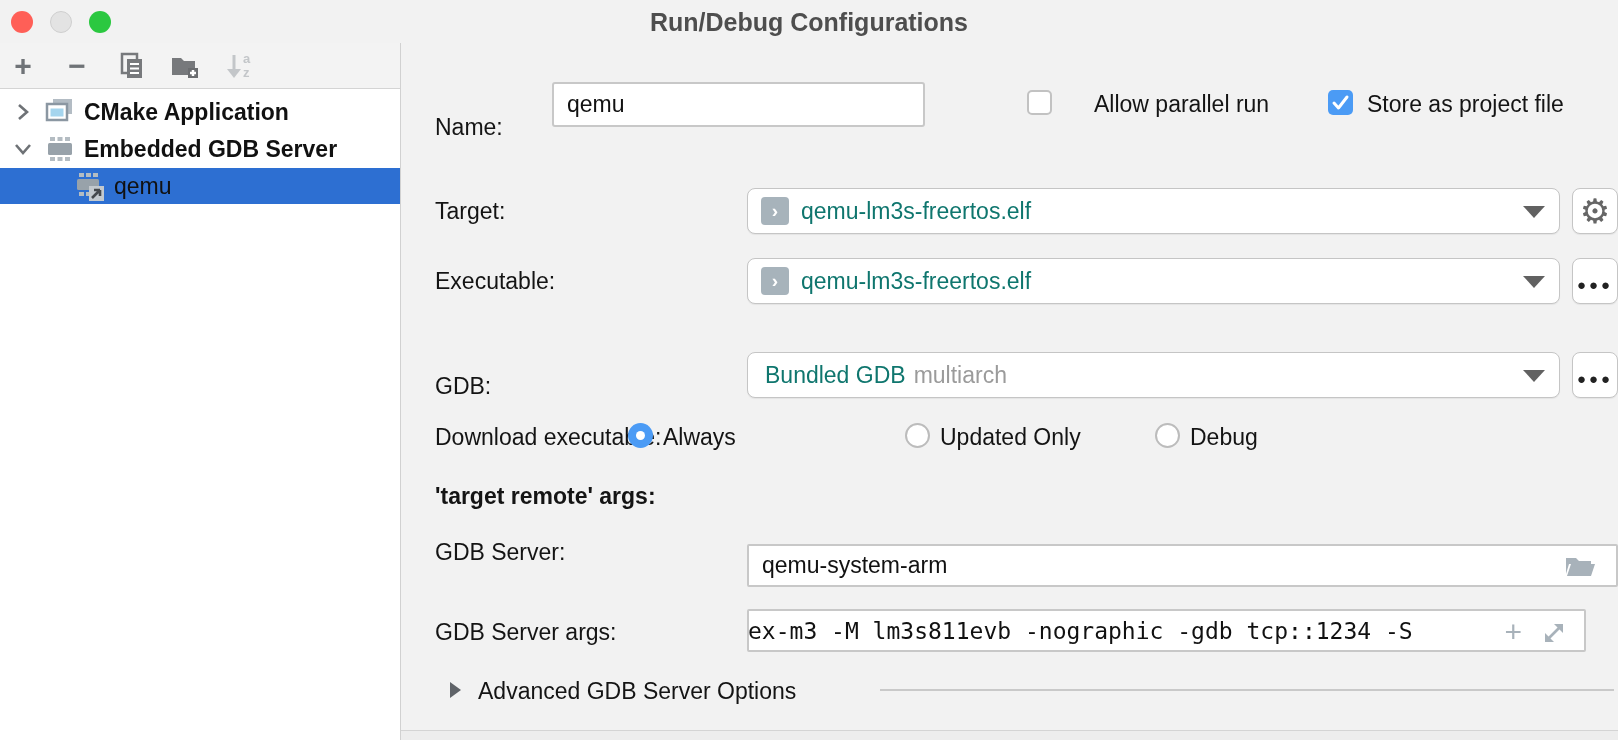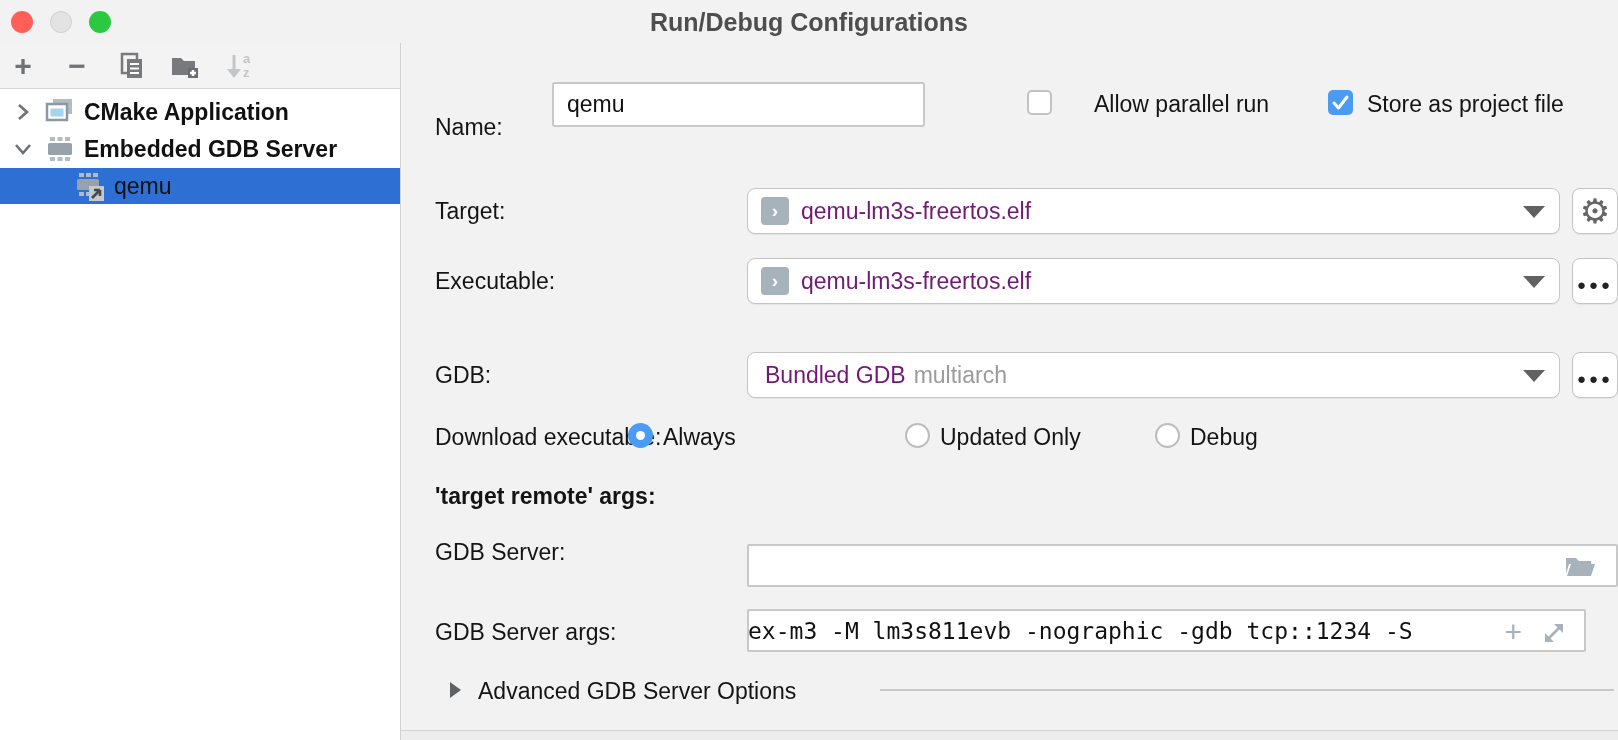--- a/index.html
+++ b/index.html
@@ -25,21 +25,21 @@
   .tree-row.selected .tree-label{font-weight:normal;}
   .chev{width:30px;display:flex;justify-content:center;align-items:center;margin-left:8px;}
   .tree-icon{width:32px;height:30px;margin:0 8px 0 6px;position:relative;flex:0 0 auto;}
   
   .label{position:absolute;font-size:23px;color:#141414;white-space:nowrap;}
   .textfield{position:absolute;background:#fff;border:2px solid #c8c8c8;border-radius:2px;box-sizing:border-box;
              font-size:23px;color:#111;display:flex;align-items:center;padding-left:13px;overflow:hidden;white-space:nowrap;}
   .namefield{border-radius:3px;}
   .combo{position:absolute;background:#fff;border:1px solid #c5c5c5;border-radius:8px;box-sizing:border-box;
          box-shadow:0 1px 1px rgba(0,0,0,0.06);display:flex;align-items:center;padding-left:13px;overflow:hidden;}
-  .combo-text{font-size:23px;color:#701a75;white-space:nowrap;}
+  .combo-text{font-size:23px;color:#0f766e;white-space:nowrap;}
   .combo-suffix{color:#9b9b9b;margin-left:8px;}
   .combo-arrow{position:absolute;right:14px;top:50%;margin-top:-5px;width:0;height:0;
                border-left:11px solid transparent;border-right:11px solid transparent;border-top:12px solid #616161;}
   .sq-btn{position:absolute;width:46px;height:46px;background:#fff;border:1px solid #c5c5c5;border-radius:8px;
           box-sizing:border-box;box-shadow:0 1px 1px rgba(0,0,0,0.06);display:flex;align-items:center;justify-content:center;}
   .gear{font-size:34px;color:#666;line-height:34px;}
   .dots{font-size:15px;letter-spacing:3px;color:#222;font-weight:bold;padding-top:6px;}
   .target-badge{width:28px;height:28px;background:#a7b3bb;border-radius:4px;color:#fff;display:flex;align-items:center;
                 justify-content:center;font-size:19px;font-weight:bold;flex:0 0 auto;margin-right:12px;}
   
@@ -193,21 +193,21 @@
   <div class="label" style="left:435px;top:268px;">Executable:</div>
   <div class="combo" style="left:747px;top:258px;width:813px;height:46px;">
     <span class="target-badge">›</span>
     <span class="combo-text">qemu-lm3s-freertos.elf</span>
     <span class="combo-arrow"></span>
   </div>
   <div class="sq-btn" style="left:1572px;top:258px;">
     <span class="dots">●●●</span>
   </div>
 
-  <div class="label" style="left:435px;top:362px;">GDB:</div>
+  <div class="label" style="left:435px;top:373px;">GDB:</div>
   <div class="combo" style="left:747px;top:352px;width:813px;height:46px;padding-left:17px;">
     <span class="combo-text">Bundled GDB</span>
     <span class="combo-text combo-suffix">multiarch</span>
     <span class="combo-arrow"></span>
   </div>
   <div class="sq-btn" style="left:1572px;top:352px;">
     <span class="dots">●●●</span>
   </div>
 
   <div class="label" style="left:435px;top:424px;">Download executable:</div>
@@ -215,20 +215,21 @@
   <div class="label" style="left:663px;top:424px;">Always</div>
   <div class="radio off" style="left:905px;top:423px;"></div>
   <div class="label" style="left:940px;top:424px;">Updated Only</div>
   <div class="radio off" style="left:1155px;top:423px;"></div>
   <div class="label" style="left:1190px;top:424px;">Debug</div>
 
   <div class="label" style="left:435px;top:483px;font-weight:bold;">'target remote' args:</div>
 
   <div class="label" style="left:435px;top:539px;">GDB Server:</div>
   <div class="textfield" style="left:747px;top:544px;width:871px;height:43px;">
+    <span>qemu-system-arm</span>
     <span style="position:absolute;right:20px;top:6px;">
       <svg width="32" height="28" viewBox="0 0 32 28">
         <path d="M2 6 h10 l3 3 h12 v3 h-22 l-3 10 z" fill="#a8b2ba"></path>
         <path d="M7 12 h24 l-4 12 h-24 z" fill="#a8b2ba"></path>
       </svg>
     </span>
   </div>
 
   <div class="label" style="left:435px;top:619px;">GDB Server args:</div>
   <div class="textfield mono" style="left:747px;top:609px;width:839px;height:43px;padding-left:6px;">

